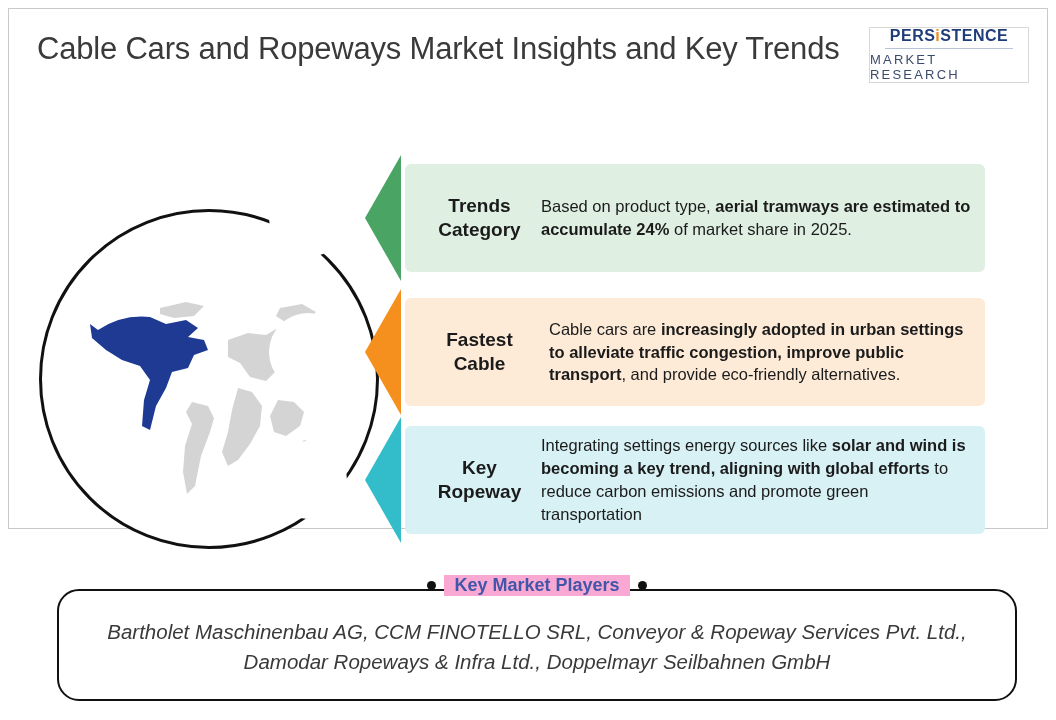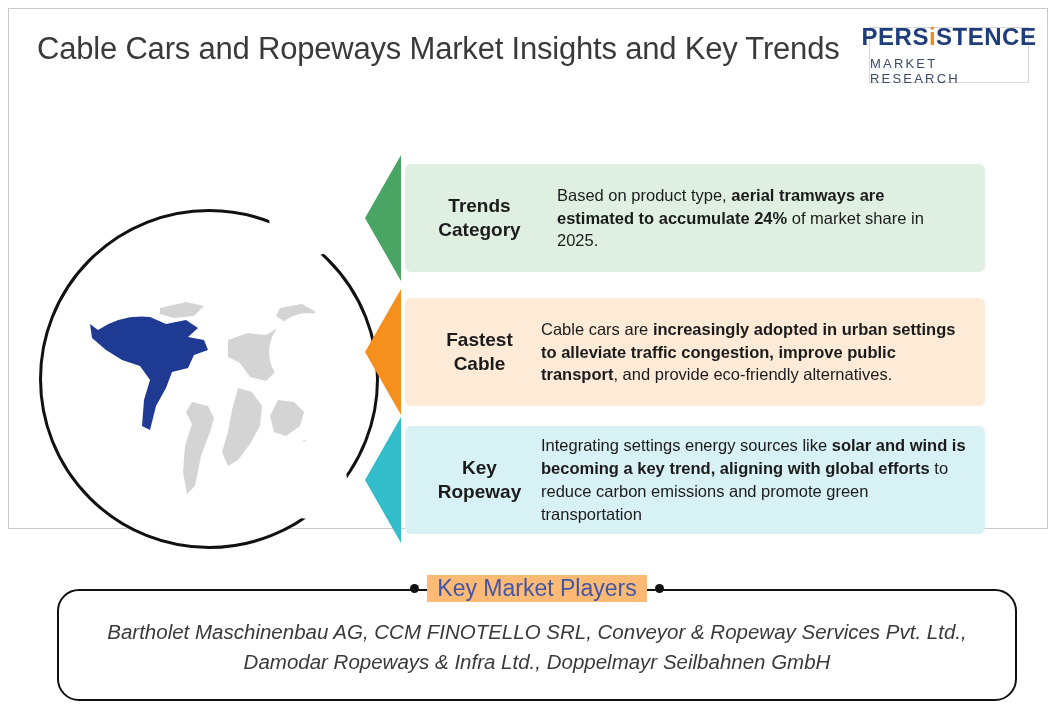--- a/index.html
+++ b/index.html
@@ -18,21 +18,21 @@
   .title {
     position:absolute; left:28px; top:20px; width:820px;
     font-size:31px; line-height:1.28; color:#3a3a3a; font-weight:400;
     letter-spacing:-0.2px;
   }
   .logo {
     position:absolute; right:18px; top:18px; width:160px; height:56px;
     border:1px solid #d8d8d8; background:#fff;
     display:flex; flex-direction:column; align-items:center; justify-content:center;
   }
-  .logo-main { font-size:24px; font-weight:700; color:#1f3d7a; letter-spacing:0.5px; line-height:1; }
+  .logo-main { font-size:16px; font-weight:700; color:#1f3d7a; letter-spacing:0.5px; line-height:1; }
   .logo-main .orange { color:#f08a1d; }
   .logo-rule { width:128px; height:1px; background:#b9c3d6; margin:4px 0 3px; }
   .logo-sub { font-size:13px; letter-spacing:2.2px; color:#3b4c6b; }
 
   
   .globe {
     position:absolute; left:30px; top:200px; width:340px; height:340px;
     border:3px solid #111; border-radius:50%;
     background:#fff; overflow:hidden;
   }
@@ -86,21 +86,21 @@
   .players {
     position:absolute; left:48px; top:580px; width:960px; height:112px;
     border:2px solid #111; border-radius:22px; background:#fff;
   }
   .players-head {
     position:absolute; left:0; right:0; top:-16px;
     display:flex; align-items:center; justify-content:center; gap:8px;
   }
   .players-head .dot { width:9px; height:9px; border-radius:50%; background:#111; }
   .players-title {
-    background:#fdba74; padding:0 10px; font-size:23px; font-weight:400; color:#4256a8;
+    background:#f9a8d4; padding:0 10px; font-size:18px; font-weight:700; color:#4256a8;
   }
   .players-text {
     position:absolute; left:26px; right:26px; top:26px;
     text-align:center; font-size:20.5px; line-height:1.45; color:#3a3a3a;font-style:italic;
   }
 </style>
 </head>
 <body>
 
 <div class="frame">
@@ -136,39 +136,39 @@
         <polygon points="36,0 36,126 0,63" fill="#4aa564"></polygon>
       </svg>
     <div class="body"></div>
     <div class="inner"></div>
     <div class="ring"></div>
     <div class="label">
       <span>Trends</span>
       <span>Category</span>
     </div>
     <div class="txtbox">
-      <p style="margin:16px">
+      <p style="margin:0">
         <span>Based on product type, </span><b>aerial tramways are estimated to accumulate 24%</b><span> of market share in 2025.</span>
       </p>
     </div>
   </div>
 
   <div class="band" id="band2">
     <svg class="arrow" width="36" height="126" viewBox="0 0 36 126">
         <polygon points="36,0 36,126 0,63" fill="#f5901f"></polygon>
       </svg>
     <div class="body"></div>
     <div class="inner"></div>
     <div class="ring"></div>
     <div class="label">
       <span>Fastest</span>
       <span>Cable</span>
     </div>
     <div class="txtbox">
-      <p style="margin:0">
+      <p style="margin:8px">
         <span>Cable cars are </span><b>increasingly adopted in urban settings to alleviate traffic congestion, improve public transport</b><span>, and provide eco-friendly alternatives.</span>
       </p>
     </div>
   </div>
 
   <div class="band" id="band3">
     <svg class="arrow" width="36" height="126" viewBox="0 0 36 126">
         <polygon points="36,0 36,126 0,63" fill="#33bcc9"></polygon>
       </svg>
     <div class="body"></div>

